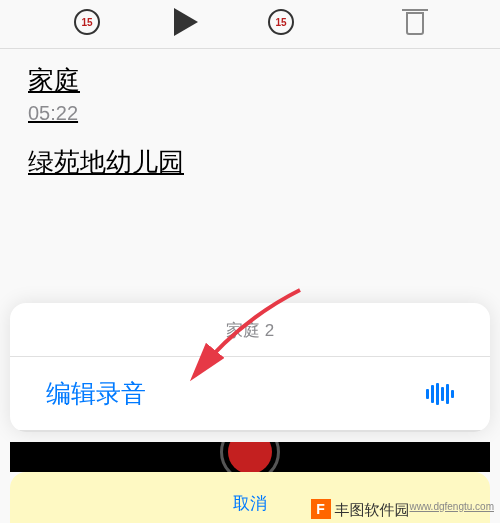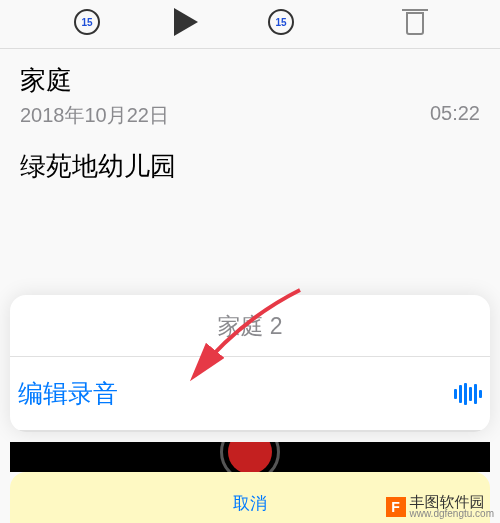--- a/index.html
+++ b/index.html
@@ -22,21 +22,21 @@
       right: 0;
       height: 523px;
       background: #f9f9f9;
     }
     .playback-toolbar {
       display: flex;
       justify-content: center;
       align-items: center;
       gap: 70px;
       padding: 8px 20px 12px;
-      color: #1d4ed8;
+      color: #b91c1c;
     }
     .toolbar-item {
       display: flex;
       align-items: center;
       justify-content: center;
     }
     .skip-icon {
       width: 26px;
       height: 26px;
       border: 2px solid #333;
@@ -80,21 +80,22 @@
       right: -2px;
       height: 2px;
       background: #888;
     }
     .divider-top {
       height: 1px;
       background: #ddd;
       margin: 0;
     }
     .recording-list {
-      padding: 14px 20px;
+      padding: 14px 28px;
+      text-decoration: underline;
     }
     .recording-item {
       margin-bottom: 20px;
     }
     .recording-title {
       font-size: 26px;
       font-weight: 400;
       color: #000;
       margin-bottom: 4px;
     }
@@ -121,33 +122,33 @@
     }
     .action-sheet {
       background: #fff;
       margin: 0 10px 10px;
       border-radius: 16px;
       overflow: hidden;
       box-shadow: 0 0 20px rgba(0,0,0,0.1);
     }
     .sheet-title {
       text-align: center;
-      font-size: 23px;
+      font-size: 17px;
       color: #8a8a8e;
       padding: 16px 0 14px;
     }
     .sheet-divider {
       height: 1px;
       background: #e0e0e0;
     }
     .sheet-item {
       display: flex;
       justify-content: space-between;
       align-items: center;
-      padding: 20px 8px;
+      padding: 20px 36px;
       font-size: 25px;
       color: #007aff;
     }
     .sheet-item.highlighted {
       border: 4px solid #e63946;
       margin: -4px;
       position: relative;
     }
     .icon-waveform {
       display: flex;
@@ -284,24 +285,25 @@
       color: #fff;
       font-weight: bold;
       display: flex;
       align-items: center;
       justify-content: center;
       font-size: 14px;
     }
     .watermark-url {
       font-size: 10px;
       color: #888;
+      text-decoration: underline;
     }
     .wm-text {
       display: flex;
-      flex-direction: column;
+      flex-direction: row;
       line-height: 1;
     }
   </style>
 </head>
 <body>
 
 <div class="background-content">
   <div class="playback-toolbar">
     <div class="toolbar-item">
       <div class="skip-icon">15</div>
@@ -314,21 +316,20 @@
     </div>
     <div class="toolbar-item">
       <div class="trash-icon"></div>
     </div>
   </div>
   <div class="divider-top"></div>
   <div class="recording-list">
     <div class="recording-item">
       <div class="recording-title">家庭</div>
       <div class="recording-meta">
-        <span>2018年10月22日</span>
         <span>05:22</span>
       </div>
     </div>
     <div class="recording-title-partial">绿苑地幼儿园</div>
   </div>
 </div>
 
 <div class="overlay">
   <div class="action-sheet">
     <div class="sheet-title">家庭 2</div>

